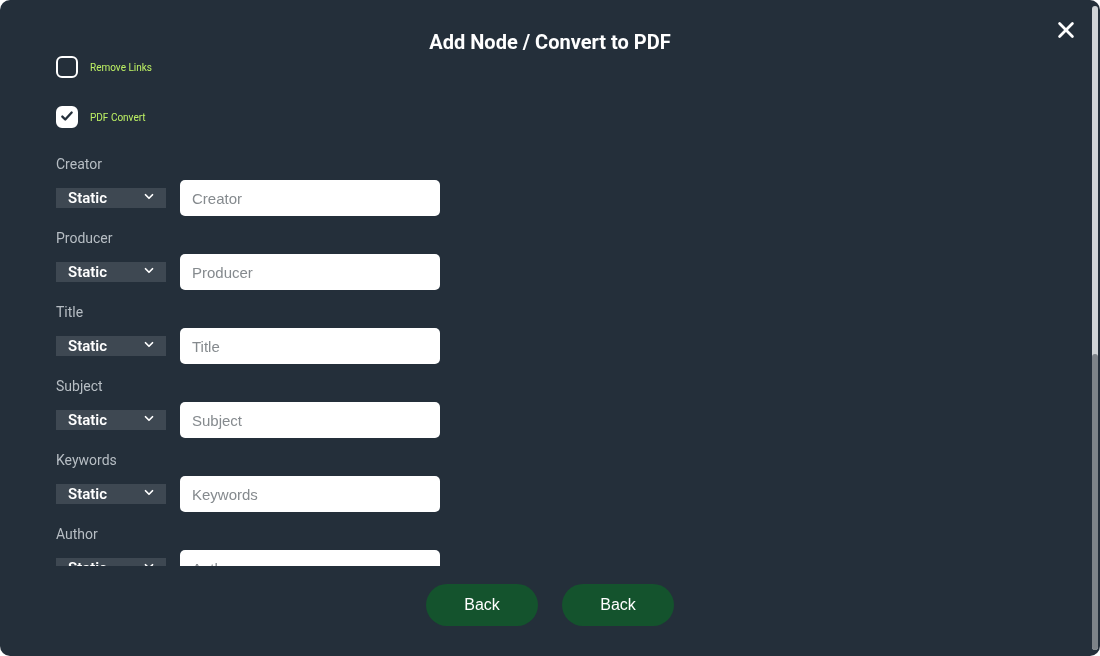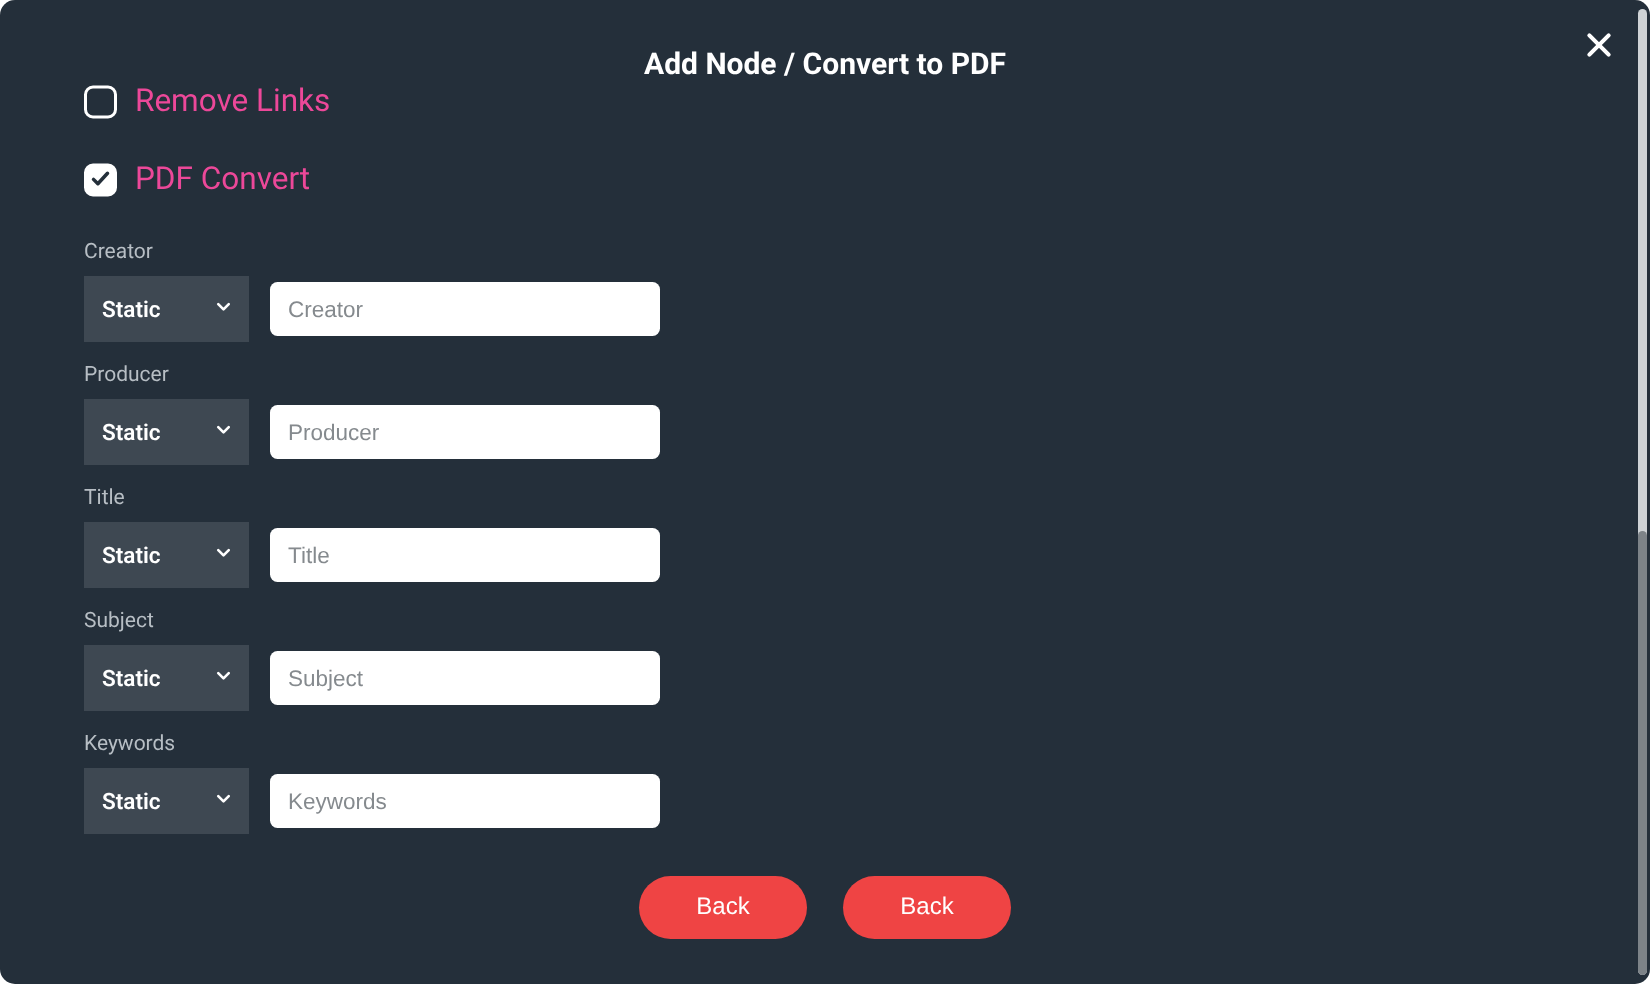--- a/index.html
+++ b/index.html
@@ -70,43 +70,43 @@
   }
   .checkbox.checked {
     background: #ffffff;
   }
   .checkbox.checked svg {
     width: 14px;
     height: 14px;
     color: #242f3a;
   }
   .check-label {
-    font-size: 21px;
-    color: #ec4899;
+    font-size: 10px;
+    color: #bef264;
   }
 
   .field-block {
     margin-bottom: 14px;
     margin-top: 11px;
   }
   .field-label {
     font-size: 14px;
     color: #b7bec4;
     margin-bottom: 8px;
     display: block;
   }
   .field-row {
     display: flex;
     gap: 14px;
     align-items: center;
   }
   .select {
     position: relative;
     width: 110px;
-    height: 44px;
+    height: 20px;
     background: #3e4852;
     border-radius: 0;
     display: flex;
     align-items: center;
     padding: 0 12px;
     cursor: pointer;
     flex-shrink: 0;
   }
   .select-text {
     font-size: 15px;
@@ -142,21 +142,21 @@
     bottom: 30px;
     left: 0;
     right: 0;
     display: flex;
     justify-content: center;
     gap: 24px;
   }
   .pill-btn {
     min-width: 112px;
     height: 42px;
-    background: #ef4444;
+    background: #14532d;
     color: #ffffff;
     border: none;
     border-radius: 21px;
     font-size: 16px;
     font-weight: 500;
     cursor: pointer;
     display: flex;
     align-items: center;
     justify-content: center;
     padding: 0 26px;
@@ -283,20 +283,34 @@
           <span class="select-chevron">
             <svg viewBox="0 0 24 24" fill="none" stroke="currentColor" stroke-width="3" stroke-linecap="round" stroke-linejoin="round">
                 <polyline points="6 9 12 15 18 9"></polyline>
               </svg>
           </span>
         </div>
         <input class="text-input" placeholder="Keywords" style="">
       </div>
     </div>
 
+    <div class="field-block">
+      <span class="field-label">Author</span>
+      <div class="field-row">
+        <div class="select">
+          <span class="select-text">Static</span>
+          <span class="select-chevron">
+            <svg viewBox="0 0 24 24" fill="none" stroke="currentColor" stroke-width="3" stroke-linecap="round" stroke-linejoin="round">
+                <polyline points="6 9 12 15 18 9"></polyline>
+              </svg>
+          </span>
+        </div>
+        <input class="text-input" placeholder="Author" style="">
+      </div>
+    </div>
 
   </div>
 
   <div class="footer">
     <button class="pill-btn">Back</button>
     <button class="pill-btn">Back</button>
   </div>
 
   <div class="scrollbar">
     <div class="scrollbar-thumb"></div>

